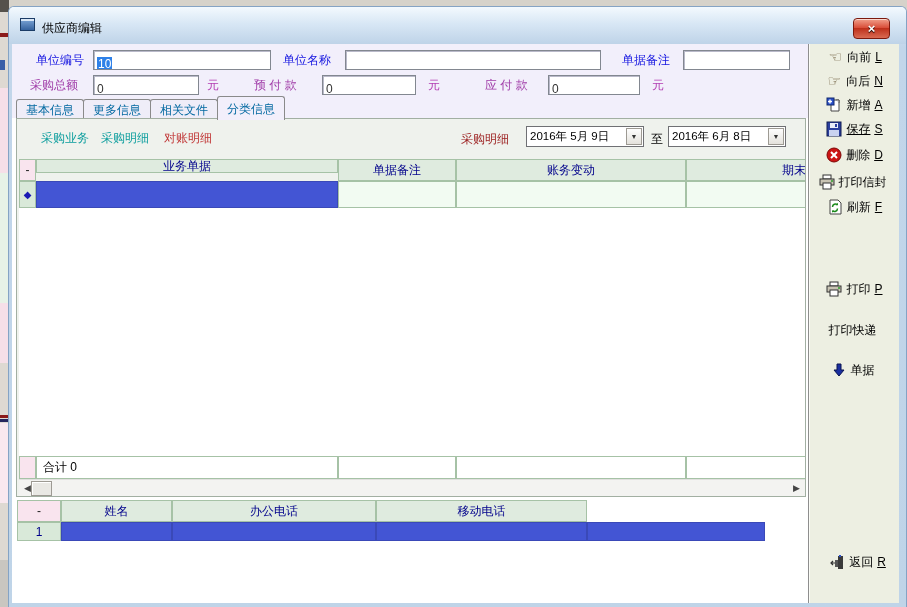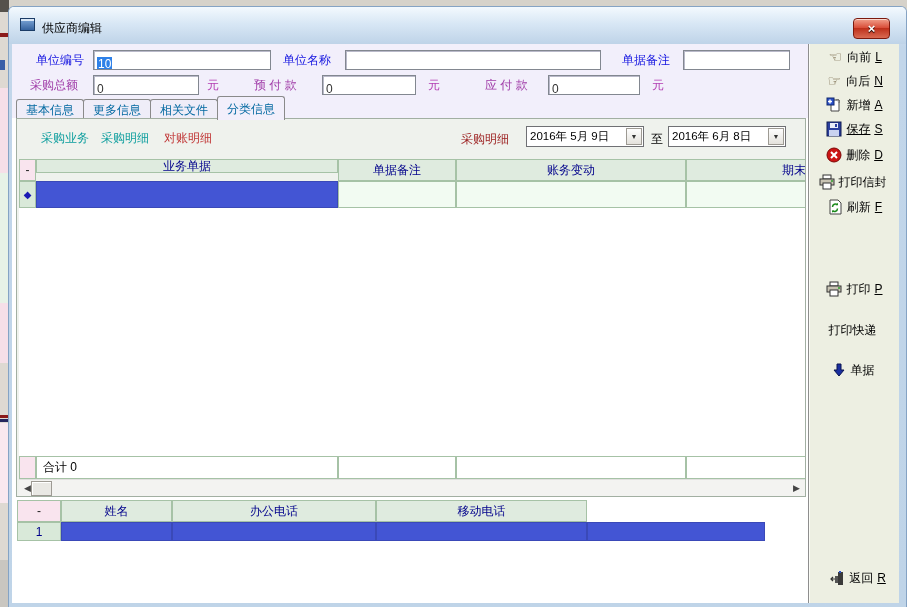--- a/index.html
+++ b/index.html
@@ -289,21 +289,21 @@
     <div class="side-btn" style="top:316px;">
       <span class="gicon">
         <svg width="16" height="16" viewBox="0 0 16 16">
             <path d="M6 2h4v6h3l-5 6-5-6h3z" fill="#1A2FA0" stroke="#0A1450"></path>
           </svg>
       </span>
       <span>单据</span>
       <span class="key"></span>
     </div>
 
-    <div class="side-btn" style="top:524px;padding-left:6px;">
+    <div class="side-btn" style="top:508px;padding-left:6px;">
       <span class="gicon">
         <svg width="16" height="16" viewBox="0 0 16 16">
             <rect x="9" y="2" width="5" height="13" fill="#3A3A3A"></rect>
             <rect x="10" y="1" width="2" height="2" fill="#2A50C8"></rect>
             <path d="M2 9h5M4 7l-2 2 2 2" stroke="#333" stroke-width="1.2" fill="none"></path>
             <rect x="6" y="6" width="3" height="7" fill="#555"></rect>
           </svg>
       </span>
       <span>返回</span>
       <span class="key">R</span>

